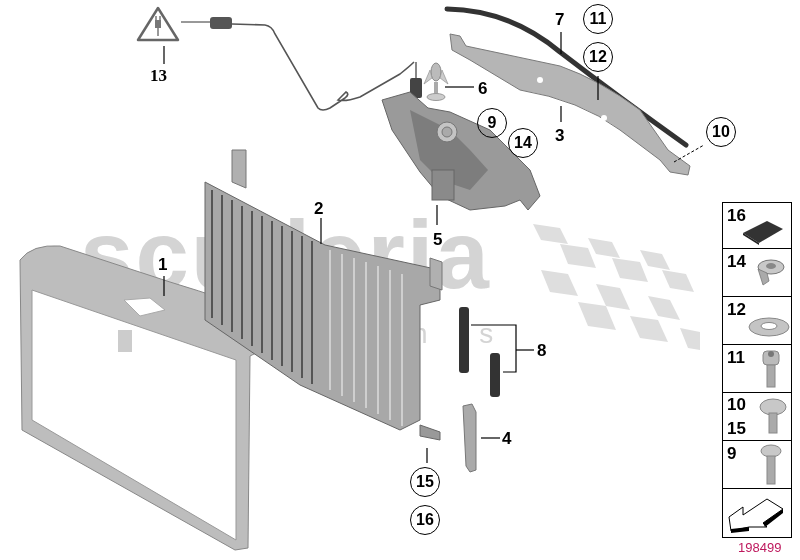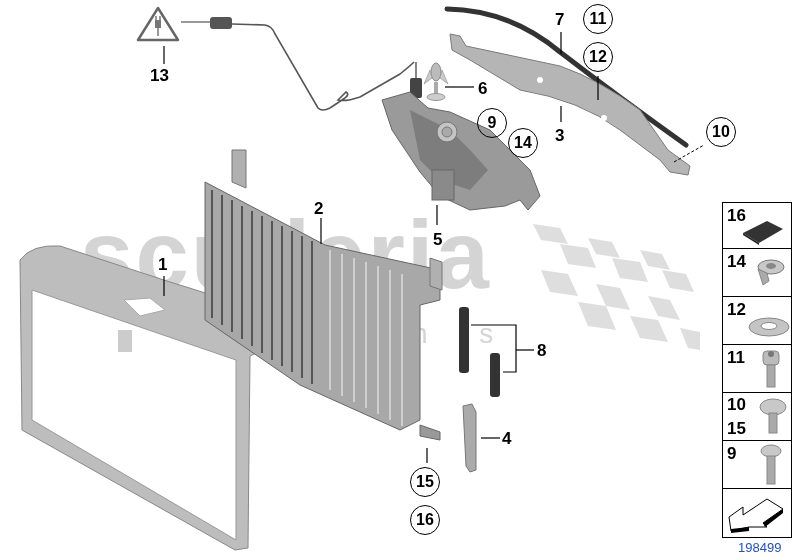--- a/index.html
+++ b/index.html
@@ -4,21 +4,21 @@
 <style>
   html, body { margin: 0; padding: 0; background: #ffffff; }
   body { width: 800px; height: 560px; position: relative; overflow: hidden; font-family: "Liberation Sans", sans-serif; }
   #stage { position: absolute; left: 0; top: 0; width: 800px; height: 560px; }
   .lbl { position: absolute; font-family: "Liberation Sans", sans-serif; font-weight: bold; font-size: 17px; color: #000; line-height: 1; }
   .circ { position: absolute; width: 30px; height: 30px; border: 1.6px solid #000; border-radius: 50%; box-sizing: border-box; display: flex; align-items: center; justify-content: center; font-weight: bold; font-size: 16px; color: #000; font-family: "Liberation Sans", sans-serif; background: transparent; }
   .legend { position: absolute; left: 722px; width: 70px; border: 1px solid #000; box-sizing: border-box; background: #fff; }
   .legend .cell { position: relative; border-bottom: 1px solid #000; box-sizing: border-box; }
   .legend .cell:last-child { border-bottom: none; }
   .legend .num { position: absolute; left: 4px; font-weight: bold; font-size: 17px; line-height: 1; font-family: "Liberation Sans", sans-serif; }
-  .diag-id { position: absolute; left: 738px; top: 540px; font-size: 13px; color: #1d4ed8; font-family: "Liberation Sans", sans-serif; }
+  .diag-id { position: absolute; left: 738px; top: 540px; font-size: 13px; color: #be185d; font-family: "Liberation Sans", sans-serif; }
   .wm { position: absolute; color: #d4d4d4; font-weight: bold; font-family: "Liberation Sans", sans-serif; }
 </style>
 </head>
 <body>
 
 <div id="stage">
 
   <div class="wm" style="left:80px;top:200px;font-size:96px;letter-spacing:2px;">scuderia</div>
   <div class="wm" style="left:80px;top:318px;font-size:28px;letter-spacing:22px;font-weight:normal;">s y s t e m s</div>
 
@@ -131,21 +131,21 @@
   </svg>
 
   <div class="lbl" style="left:158px;top:256px;">1</div>
   <div class="lbl" style="left:314px;top:200px;">2</div>
   <div class="lbl" style="left:555px;top:127px;">3</div>
   <div class="lbl" style="left:502px;top:430px;">4</div>
   <div class="lbl" style="left:433px;top:231px;">5</div>
   <div class="lbl" style="left:478px;top:80px;">6</div>
   <div class="lbl" style="left:555px;top:11px;">7</div>
   <div class="lbl" style="left:537px;top:342px;">8</div>
-  <div class="lbl" style="left:150px;top:67px;">13</div>
+  <div class="lbl" style="left:150px;top:67px;font-family:Liberation Serif, serif;">13</div>
 
   <div class="circ" style="left:583px;top:4px;">11</div>
   <div class="circ" style="left:583px;top:42px;">12</div>
   <div class="circ" style="left:477px;top:108px;">9</div>
   <div class="circ" style="left:508px;top:128px;">14</div>
   <div class="circ" style="left:706px;top:117px;">10</div>
   <div class="circ" style="left:410px;top:467px;">15</div>
   <div class="circ" style="left:410px;top:505px;">16</div>
 
   <div class="legend" style="top:202px;">

